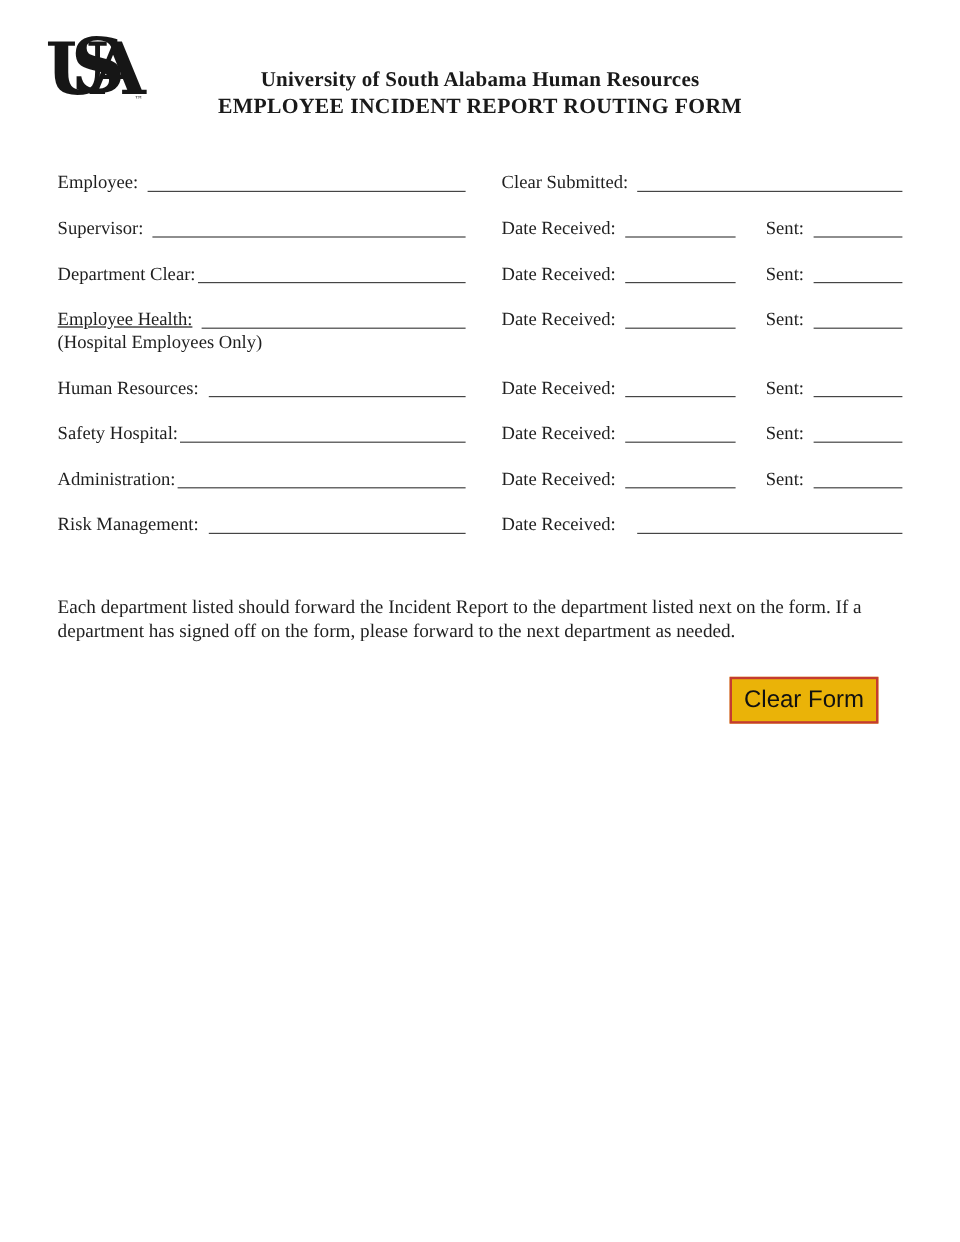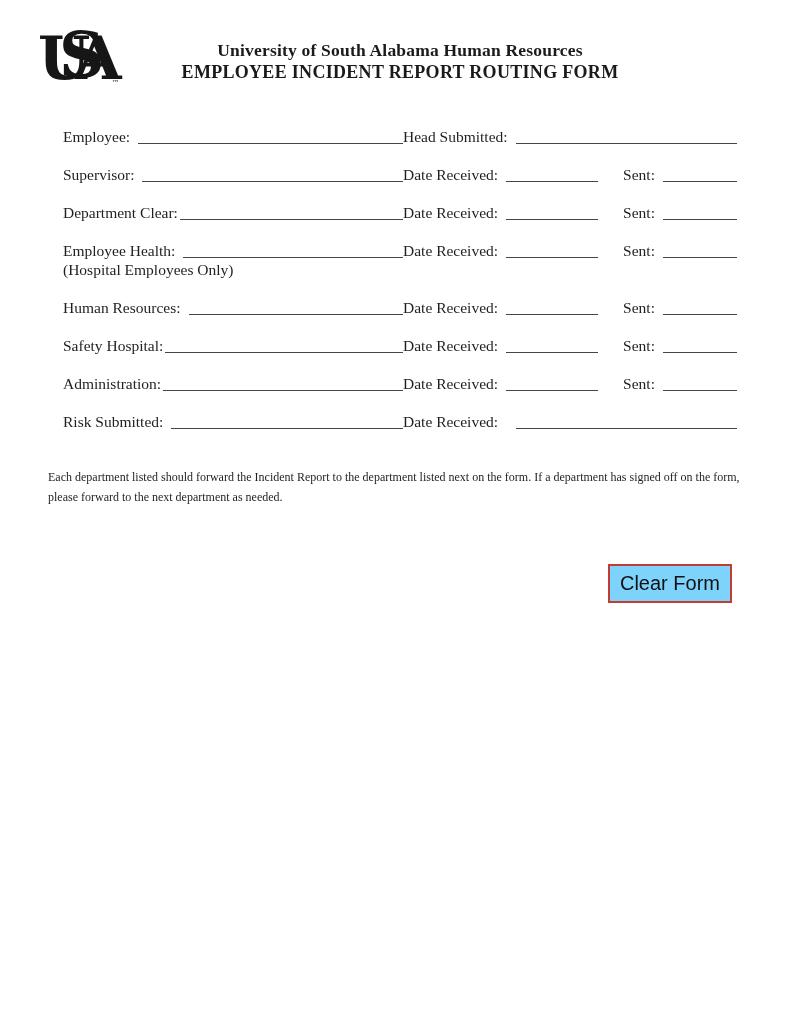--- a/index.html
+++ b/index.html
@@ -12,46 +12,46 @@
     overflow:hidden;
   }
   
   .logo{position:absolute;left:38px;top:24px;width:80px;height:66px;}
   .logo span{position:absolute;font-family:"DejaVu Serif", serif;font-weight:bold;color:#161616;line-height:1;}
   .logo .l-u{left:0px;top:4px;font-size:60px;z-index:1;}
   .logo .l-s{left:21px;top:0px;font-size:63px;z-index:3;}
   .logo .l-a{left:37px;top:4px;font-size:60px;z-index:2;}
   .logo .l-tm{left:74px;top:56px;font-size:7px;font-weight:normal;z-index:4;}
   
-  .titles{padding-top:40px;text-align:center;font-weight:bold;color:#1a1a1a;}
+  .titles{padding-top:56px;text-align:center;font-weight:bold;color:#1a1a1a;}
   .title1{font-size:17.5px;line-height:21px;letter-spacing:0.2px;}
   .title2{font-size:18px;line-height:22px;letter-spacing:0.3px;}
   
   .form{margin:44px 48px 0 48px;font-size:15.5px;}
-  .row{display:flex;justify-content:center;margin-bottom:19px;}
+  .row{display:flex;justify-content:space-between;margin-bottom:19px;}
   .row:last-of-type{margin-bottom:0;}
   .lcol{width:340px;display:flex;align-items:flex-end;line-height:19px;}
   .lblock{width:340px;}
-  .lblock .inner{display:flex;align-items:flex-end;line-height:19px;}
+  .lblock .inner{display:flex;align-items:flex-end;line-height:19px;text-decoration:underline;}
   .sub{line-height:19px;}
   .rcol{width:334px;display:flex;align-items:flex-end;line-height:19px;}
   .lbl{white-space:nowrap;}
   .line{border-bottom:1.5px solid #454545;margin-bottom:2px;flex:1;height:14px;}
   .line.fixed{flex:none;width:92px;}
   .line.sentline{flex:1;}
   .gap0{margin-left:2px;}
   .gap1{margin-left:8px;}
   .gap2{margin-left:18px;}
   .sentlbl{margin-left:25px;}
   
-  .note{margin:37px 48px 0 48px;width:706px;font-size:12px;line-height:19.5px;}
+  .note{margin:50px 48px 0 48px;width:706px;font-size:16px;line-height:19.5px;}
   
   .clear-btn{
     position:absolute;left:608px;top:564px;width:124px;height:39px;
-    background:#7dd3fc;border:2px solid #c43b31;
+    background:#eab308;border:2px solid #c43b31;
     font-family:"Liberation Sans", sans-serif;font-size:20px;color:#111;
     display:flex;align-items:center;justify-content:center;
     cursor:pointer;box-sizing:border-box;padding:0;
   }
 </style>
 </head>
 <body>
 
 <div class="page">
 
@@ -68,21 +68,21 @@
   </div>
 
   <div class="form">
 
     <div class="row">
       <div class="lcol">
         <span class="lbl">Employee:</span>
         <span class="line gap1"></span>
       </div>
       <div class="rcol">
-        <span class="lbl">Head Submitted:</span>
+        <span class="lbl">Clear Submitted:</span>
         <span class="line gap1"></span>
       </div>
     </div>
 
     <div class="row">
       <div class="lcol">
         <span class="lbl">Supervisor:</span>
         <span class="line gap1"></span>
       </div>
       <div class="rcol">
@@ -156,21 +156,21 @@
       <div class="rcol">
         <span class="lbl">Date Received:</span>
         <span class="line fixed gap1"></span>
         <span class="lbl sentlbl">Sent:</span>
         <span class="line sentline gap1"></span>
       </div>
     </div>
 
     <div class="row">
       <div class="lcol">
-        <span class="lbl">Risk Submitted:</span>
+        <span class="lbl">Risk Management:</span>
         <span class="line gap1"></span>
       </div>
       <div class="rcol">
         <span class="lbl">Date Received:</span>
         <span class="line gap2"></span>
       </div>
     </div>
 
   </div>
 

